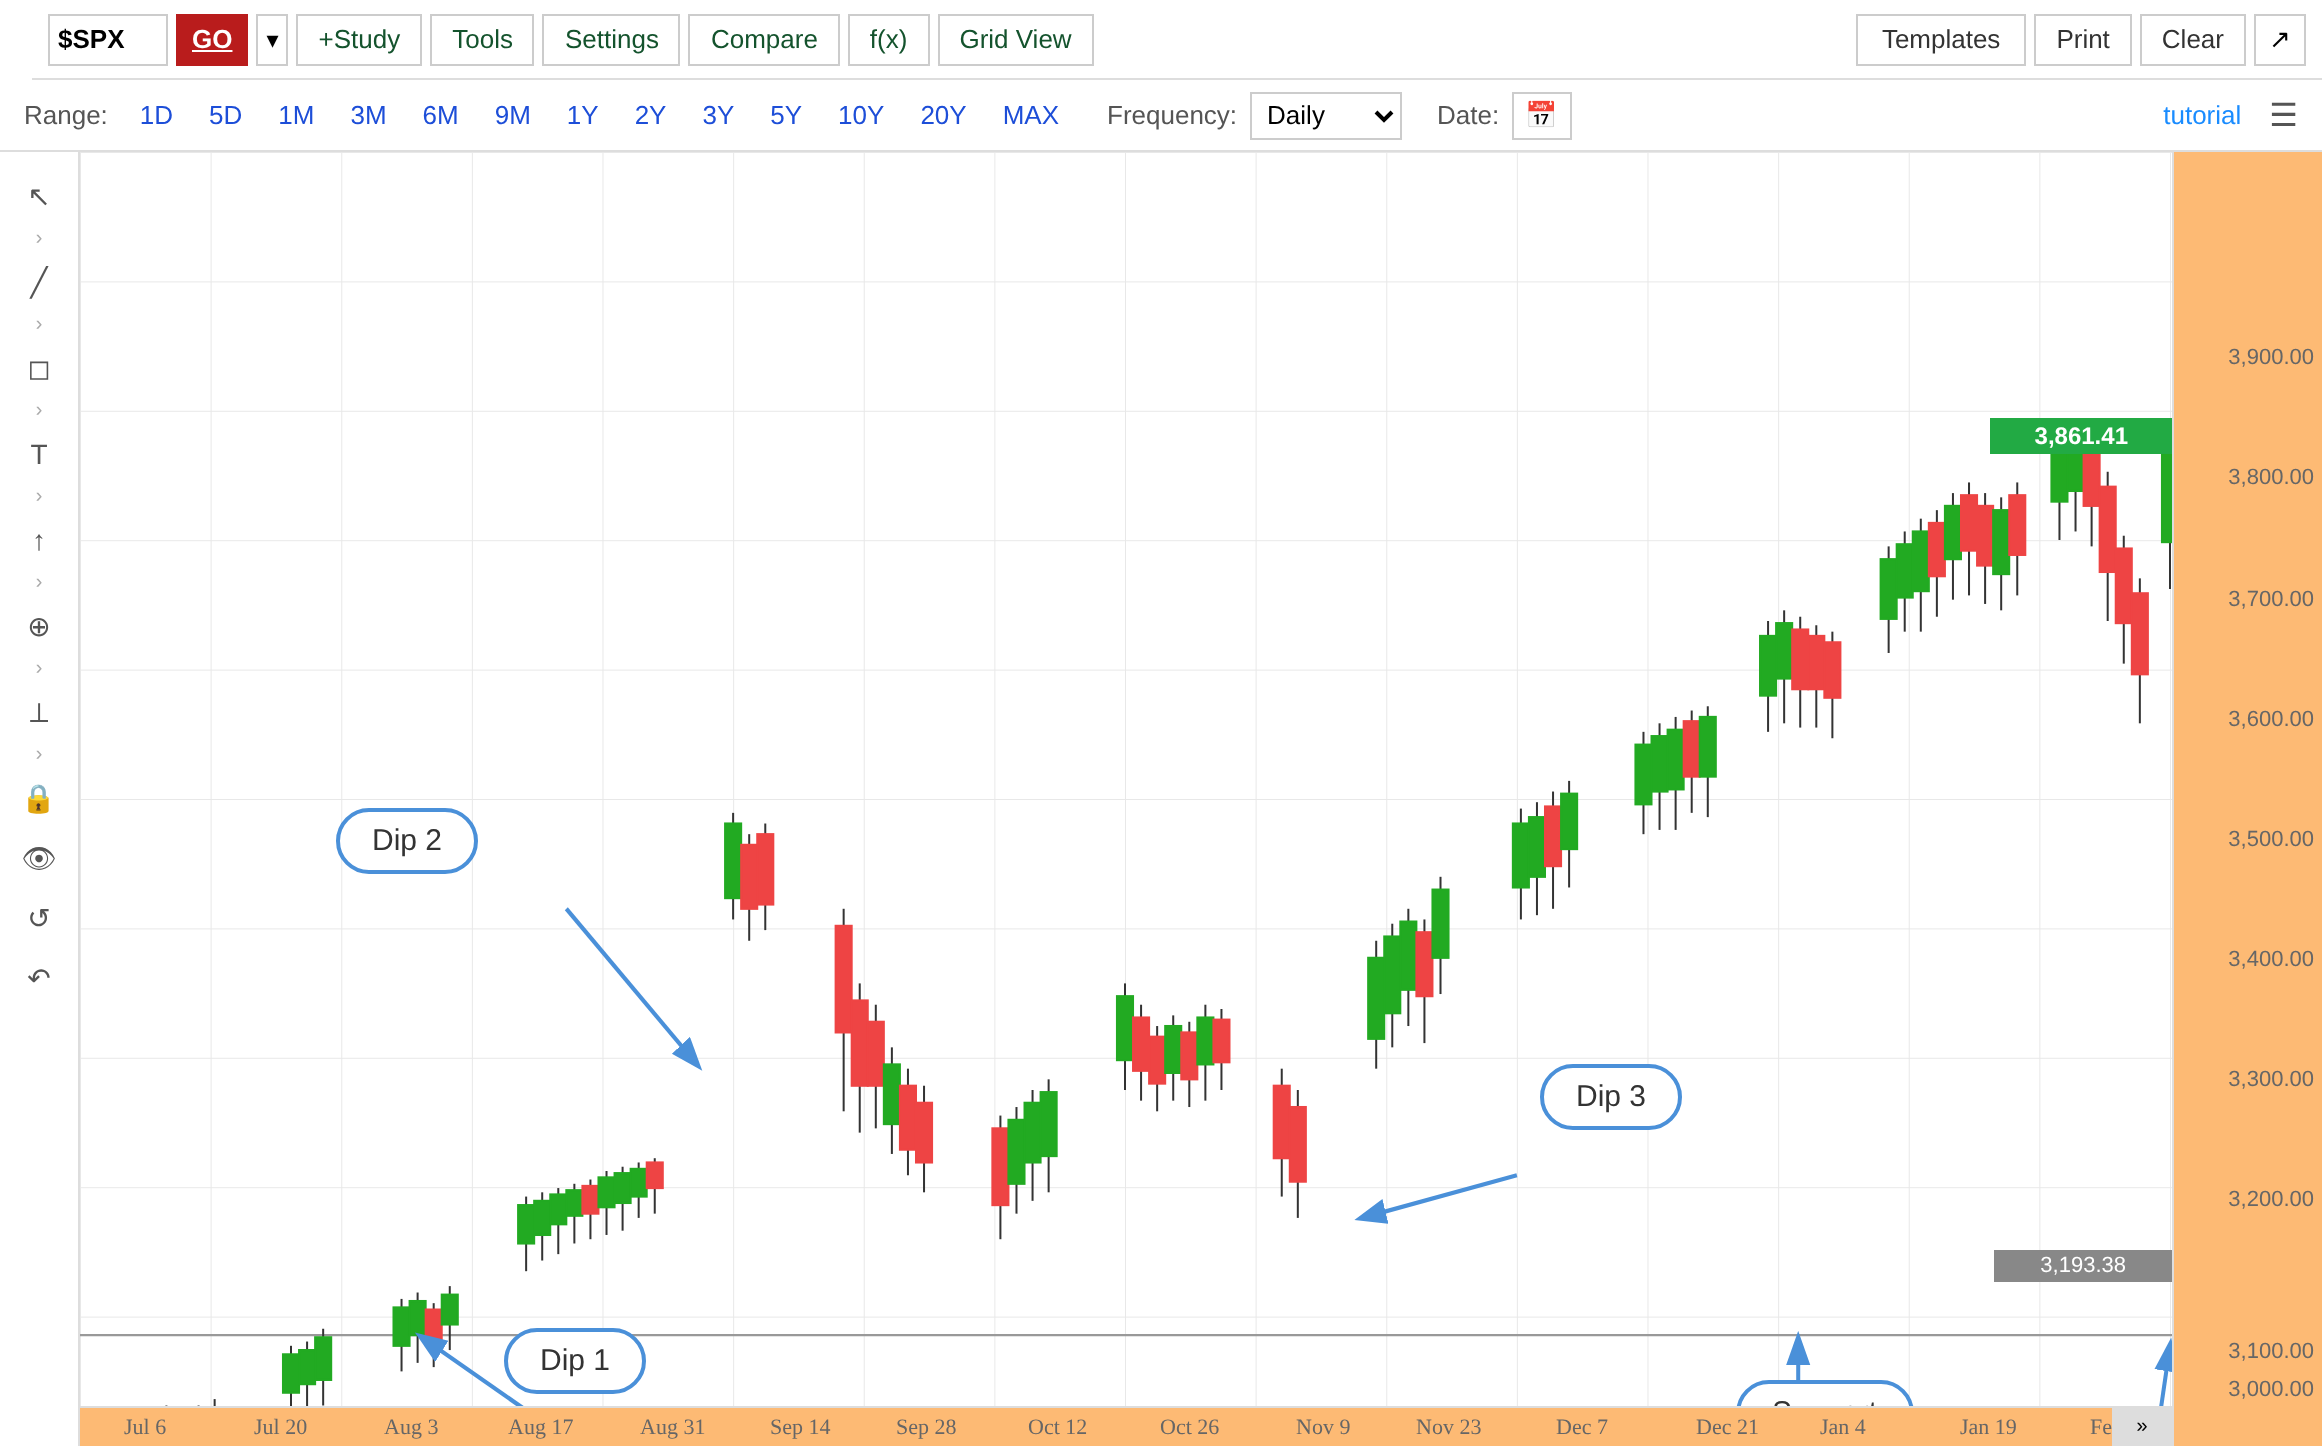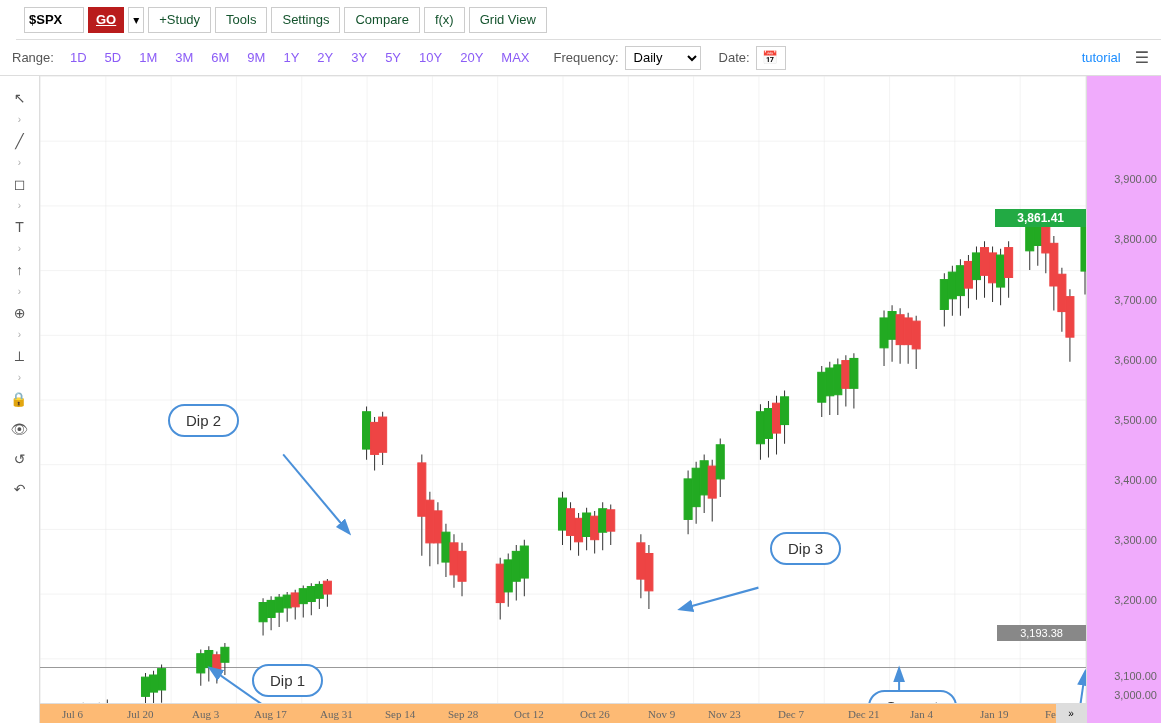--- a/index.html
+++ b/index.html
@@ -45,21 +45,21 @@
     }
 
     
     #rangebar {
       display: flex; align-items: center; height: 36px;
       background: #fff; border-bottom: 1px solid #ddd;
       padding: 0 12px; gap: 6px; font-size: 13px;
     }
     .range-label { color: #555; margin-right: 4px; }
     .range-btn {
-      padding: 2px 6px; cursor: pointer; color: #8b5cf6;
+      padding: 2px 6px; cursor: pointer; color: #1d4ed8;
       background: none; border: none; font-size: 13px;
     }
     .freq-label { color: #555; margin-left: 12px; }
     .freq-select {
       height: 24px; padding: 0 4px; border: 1px solid #ccc;
       font-size: 13px; background: #fff; cursor: pointer;
     }
     .date-label { color: #555; margin-left: 12px; }
     .date-btn {
       height: 24px; padding: 0 6px; border: 1px solid #ccc;
@@ -146,20 +146,26 @@
   <input class="ticker-input" type="text" value="$SPX" style="">
   <button class="go-btn">GO</button>
   <button class="arrow-btn">▾</button>
   <button class="toolbar-btn">+Study</button>
   <button class="toolbar-btn">Tools</button>
   <button class="toolbar-btn">Settings</button>
   <button class="toolbar-btn">Compare</button>
   <button class="toolbar-btn">f(x)</button>
   <button class="toolbar-btn">Grid View</button>
   <div class="toolbar-spacer"></div>
+  <div class="toolbar-right">
+    <button class="templates-btn">Templates</button>
+    <button class="print-btn">Print</button>
+    <button class="clear-btn">Clear</button>
+    <button class="expand-btn">↗</button>
+  </div>
 </div>
 
 <div id="rangebar">
   <span class="range-label">Range:</span>
   <button class="range-btn">1D</button>
   <button class="range-btn">5D</button>
   <button class="range-btn">1M</button>
   <button class="range-btn">3M</button>
   <button class="range-btn">6M</button>
   <button class="range-btn">9M</button>
@@ -448,21 +454,21 @@
       <span style="position:absolute; left:940px">Jan 19</span>
       <span style="position:absolute; left:1005px">Feb 1</span>
     </div>
 
     
     <div style="position:absolute; bottom:0; right:0; width:30px; height:20px; background:#ddd; display:flex; align-items:center; justify-content:center; font-size:10px; cursor:pointer; z-index:5;">
       <span>»</span>
     </div>
   </div>
 
-  <div id="price-axis" style="width:75px; background:#f0abfc; border-left:1px solid #ddd; position:relative; font-size:11px; color:#666;">
+  <div id="price-axis" style="width:75px; background:#fdba74; border-left:1px solid #ddd; position:relative; font-size:11px; color:#666;">
     <div style="position:absolute; top:97px; right:4px">3,900.00</div>
     <div style="position:absolute; top:157px; right:4px">3,800.00</div>
     <div style="position:absolute; top:218px; right:4px">3,700.00</div>
     <div style="position:absolute; top:278px; right:4px">3,600.00</div>
     <div style="position:absolute; top:338px; right:4px">3,500.00</div>
     <div style="position:absolute; top:398px; right:4px">3,400.00</div>
     <div style="position:absolute; top:458px; right:4px">3,300.00</div>
     <div style="position:absolute; top:518px; right:4px">3,200.00</div>
     <div style="position:absolute; top:594px; right:4px">3,100.00</div>
     <div style="position:absolute; bottom:22px; right:4px">3,000.00</div>

